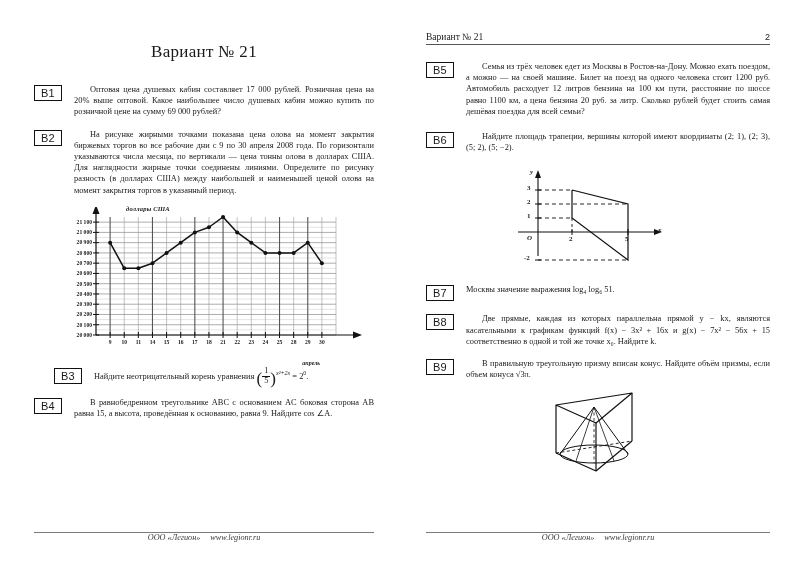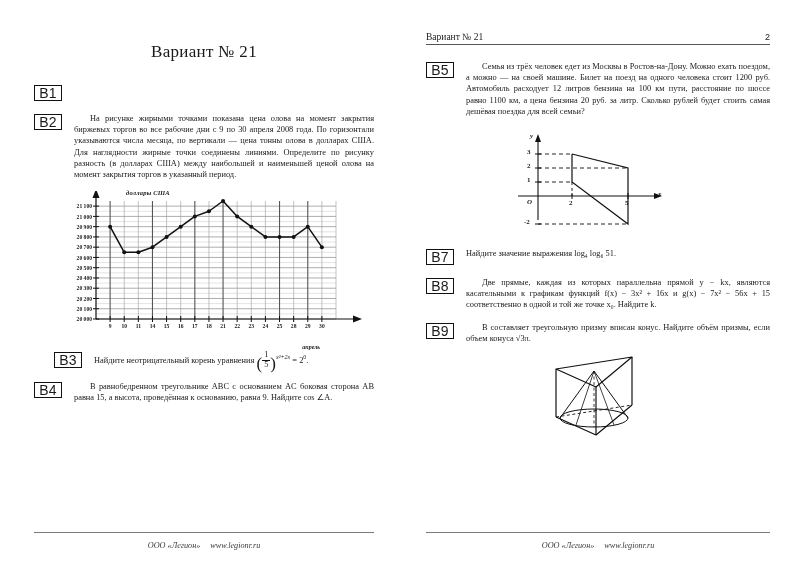--- a/index.html
+++ b/index.html
@@ -45,21 +45,21 @@
     margin:0 0 11px 0;
     padding-left:40px;
     min-height:18px;
   }
   .tag{
     position:absolute;
     left:0;top:1px;
     width:26px;height:14px;
     border:1.3px solid #111;
     font-family:"Liberation Sans",sans-serif;
-    font-size:14px;
+    font-size:11px;
     line-height:14px;
     text-align:center;
     background:#fff;
     letter-spacing:.3px;
   }
   .ptext{
     font-size:8.4px;
     line-height:11.2px;
     text-align:justify;
     text-indent:16px;
@@ -126,41 +126,42 @@
 
   
   .figwrap{position:relative;margin:4px 0 4px 0;}
   .figlbl{position:absolute;font-size:7px;font-family:"Liberation Serif",serif;font-weight:bold;}
   .figlbl.it{font-style:italic;}
 
   
   .footer{
     position:absolute;
     left:34px;right:26px;
-    bottom:16px;
+    bottom:24px;
     border-top:1px solid #7a7a7a;
-    padding-top:8px;
+    padding-top:0;
     text-align:center;
     font-size:8.2px;
     font-style:italic;
     color:#3a3a3a;
     font-family:"Liberation Serif",serif;
   }
   .page.right .footer{left:26px;right:30px;}
   .footer .sp{display:inline-block;width:10px;}
 </style>
 </head>
 <body>
 
 <div class="page left">
 
   <div class="title-main">Вариант № 21</div>
 
   <div class="prob">
     <div class="tag">B1</div>
+    <div class="ptext">Оптовая цена душевых кабин составляет 17 000 рублей. Розничная цена на 20% выше оптовой. Какое наибольшее число душевых кабин можно купить по розничной цене на сумму 69 000 рублей?</div>
   </div>
 
   <div class="prob">
     <div class="tag">B2</div>
     <div class="ptext">На рисунке жирными точками показана цена олова на момент закрытия биржевых торгов во все рабочие дни с 9 по 30 апреля 2008 года. По горизонтали указываются числа месяца, по вертикали — цена тонны олова в долларах США. Для наглядности жирные точки соединены линиями. Определите по рисунку разность (в долларах США) между наибольшей и наименьшей ценой олова на момент закрытия торгов в указанный период.</div>
   </div>
 
   <div class="chartwrap">
     <div class="chart-ylabel">доллары США</div>
     <div class="chart-xlabel">апрель</div>
@@ -313,20 +314,24 @@
   <div class="runhead">
     <span class="rh-left">Вариант № 21</span>
     <span class="rh-right">2</span>
   </div>
 
   <div class="prob">
     <div class="tag">B5</div>
     <div class="ptext">Семья из трёх человек едет из Москвы в Ростов-на-Дону. Можно ехать поездом, а можно — на своей машине. Билет на поезд на одного человека стоит 1200 руб. Автомобиль расходует 12 литров бензина на 100 км пути, расстояние по шоссе равно 1100 км, а цена бензина 20 руб. за литр. Сколько рублей будет стоить самая дешёвая поездка для всей семьи?</div>
   </div>
 
+  <div class="prob" style="margin-top:14px;">
+    <div class="tag">B6</div>
+    <div class="ptext">Найдите площадь трапеции, вершины которой имеют координаты (2; 1), (2; 3), (5; 2), (5; −2).</div>
+  </div>
 
   <div class="figwrap" style="height:102px;">
     <svg width="344" height="102" viewBox="0 0 344 102">
 
       <line x1="112" y1="12" x2="112" y2="92" stroke="#111" stroke-width="1.1"></line>
       <polygon points="112,6 109,14 115,14" fill="#111"></polygon>
       <line x1="92" y1="68" x2="230" y2="68" stroke="#111" stroke-width="1.1"></line>
       <polygon points="236,68 228,65 228,71" fill="#111"></polygon>
 
       <line x1="112" y1="26" x2="146" y2="26" stroke="#111" stroke-width="0.9" stroke-dasharray="4,3"></line>
@@ -351,38 +356,38 @@
     <span class="figlbl" style="left:101px;top:34px;">2</span>
     <span class="figlbl" style="left:101px;top:48px;">1</span>
     <span class="figlbl" style="left:98px;top:90px;">-2</span>
     <span class="figlbl" style="left:143px;top:71px;">2</span>
     <span class="figlbl" style="left:199px;top:71px;">5</span>
   </div>
 
   <div class="prob" style="margin-top:18px;">
     <div class="tag">B7</div>
     <div class="ptext noind">
-      <span>Найдите значение выражения</span>
+      <span>Москвы значение выражения</span>
       <span>log₄ log₆ 51.</span>
     </div>
   </div>
 
   <div class="prob" style="margin-top:8px;">
     <div class="tag">B8</div>
     <div class="ptext">
       <span>Две прямые, каждая из которых параллельна прямой y − kx,</span>
       <span>являются касательными к графикам функций f(x) − 3x² + 16x и</span>
       <span>g(x) − 7x² − 56x + 15 соответственно в одной и той же точке x₀. Найдите</span>
       <span>k.</span>
     </div>
   </div>
 
   <div class="prob" style="margin-top:4px;">
     <div class="tag">B9</div>
-    <div class="ptext">В составляет треугольную призму вписан конус. Найдите объём призмы, если объем конуса √3π.</div>
+    <div class="ptext">В правильную треугольную призму вписан конус. Найдите объём призмы, если объем конуса √3π.</div>
   </div>
 
   <div class="figwrap" style="height:100px;">
     <svg width="344" height="100" viewBox="0 0 344 100">
       <g fill="none" stroke="#111" stroke-width="1.2" stroke-linejoin="round">
 
         <polygon points="130,14 206,2 170,32"></polygon>
 
         <line x1="130" y1="14" x2="130" y2="62"></line>
         <line x1="206" y1="2" x2="206" y2="50"></line>

